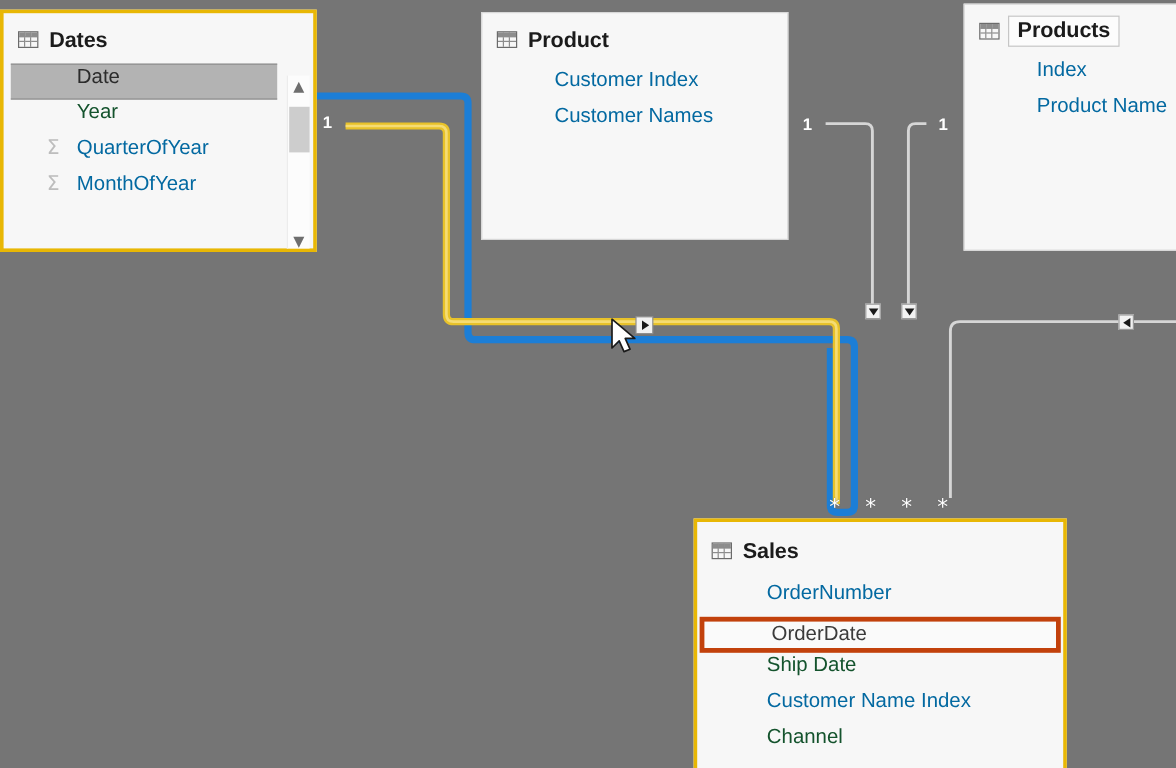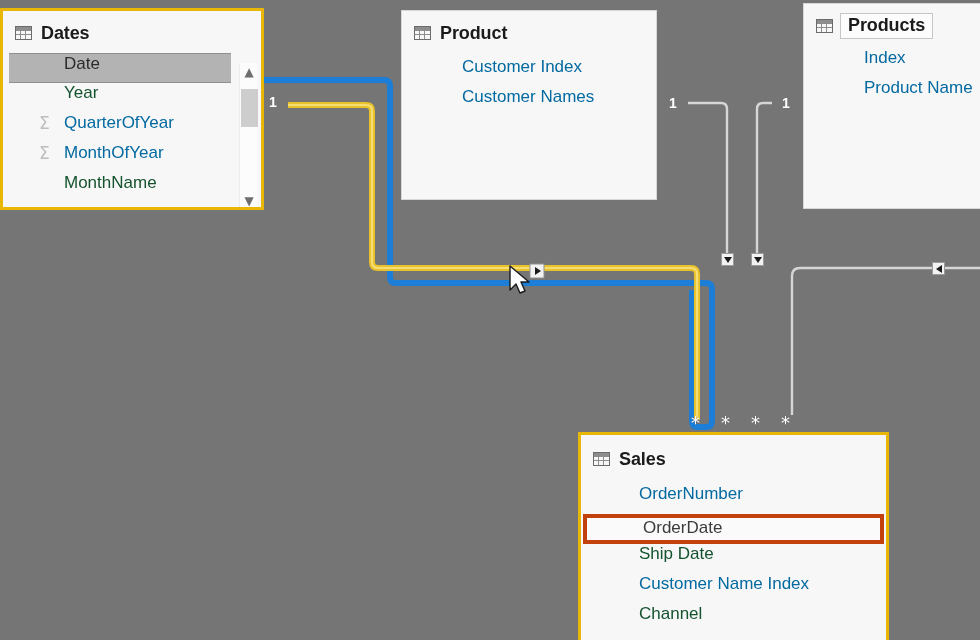--- a/index.html
+++ b/index.html
@@ -225,23 +225,20 @@
       <div class="fld norm">
         <span class="nm" style="margin-left:61px;">Year</span>
       </div>
       <div class="fld dim">
         <span class="sigma" style="left:36px;">Σ</span>
         <span class="nm" style="margin-left:61px;">QuarterOfYear</span>
       </div>
       <div class="fld dim">
         <span class="sigma" style="left:36px;">Σ</span>
         <span class="nm" style="margin-left:61px;">MonthOfYear</span>
-      </div>
-      <div class="fld norm">
-        <span class="nm" style="margin-left:61px;">MonthName</span>
       </div>
     </div>
 
     <div class="sbar" style="right:3px; top:52px; width:18px; height:147px;">
       <span class="chev" style="margin-top:3px;">▲</span>
       <div class="thumb" style="top:26px; height:38px;"></div>
       <span class="chev" style="margin-bottom:3px;">▼</span>
     </div>
   </div>
 

